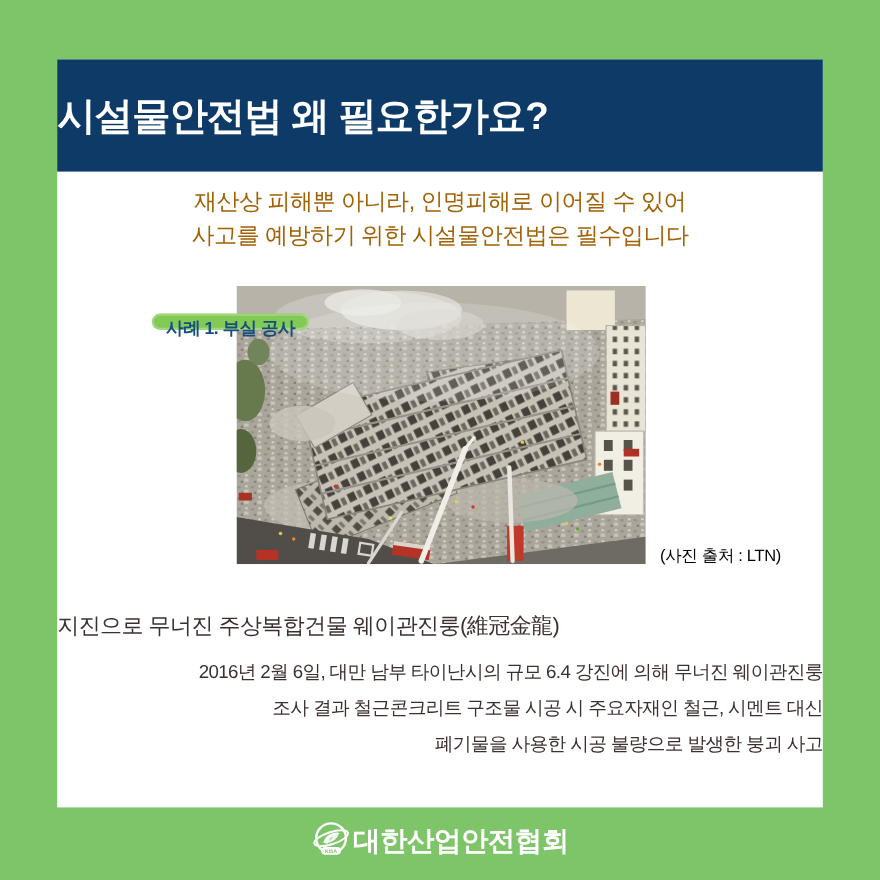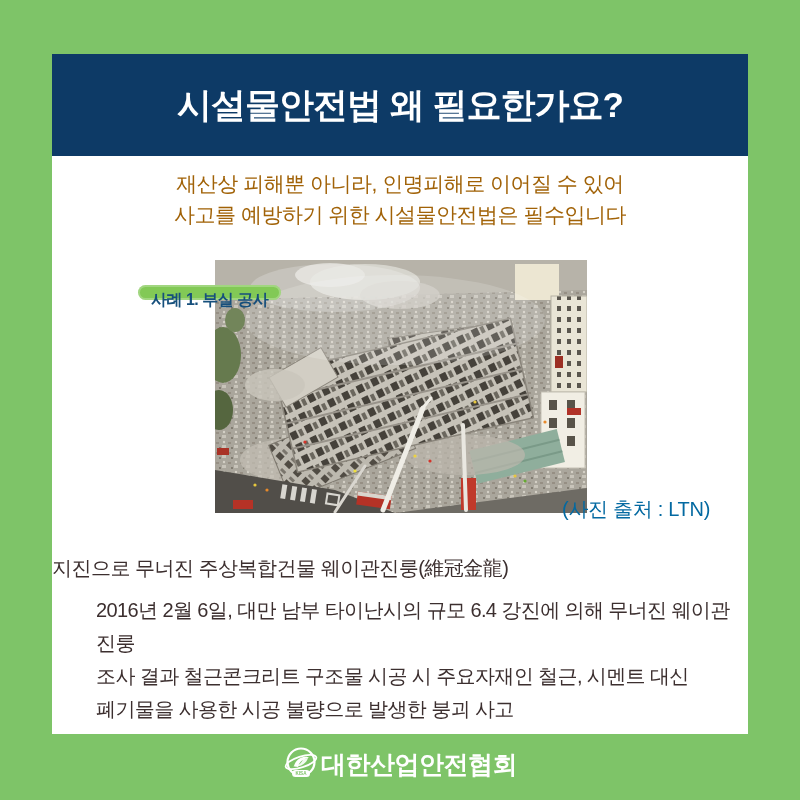--- a/index.html
+++ b/index.html
@@ -7,21 +7,21 @@
     width:800px;height:800px;position:relative;overflow:hidden;
     background:#7ec468;
     font-family:"Liberation Sans","DejaVu Sans",sans-serif;
   }
   .card{
     position:absolute;left:52px;top:54px;width:696px;height:680px;
     background:#ffffff;
   }
   .card-header{
     position:absolute;left:0;top:0;right:0;height:102px;
-    background:#0d3a66;display:flex;align-items:center;justify-content:center;
+    background:#0d3a66;display:flex;align-items:center;
   }
   .card-header h1{
     margin:0;color:#ffffff;font-size:35px;font-weight:800;letter-spacing:-1px;
   }
   .intro{
     position:absolute;top:114px;left:0;right:0;text-align:center;
     font-size:21px;line-height:31px;color:#a16207;letter-spacing:-0.5px;
   }
   .intro span{display:block;}
   .photo-wrap{
@@ -29,29 +29,29 @@
   }
   .photo-wrap svg{display:block;width:372px;height:253px;}
   .case-badge{
     position:absolute;left:86px;top:231px;height:15px;line-height:29px;
     padding:0 13px;background:#82c956;color:#164f7c;
     font-size:16px;font-weight:700;border-radius:9px;letter-spacing:-0.5px;
     box-shadow:0 0 0 2px rgba(255,255,255,0.25) inset;
   }
   .photo-credit{
     position:absolute;top:442px;right:38px;
-    font-size:20px;color:#0369a1;letter-spacing:-0.3px;
+    font-size:15px;color:#000000;letter-spacing:-0.3px;
   }
   .photo-caption{
     position:absolute;top:501px;left:0;right:0;text-align:left;
     font-size:20px;font-weight:500;color:#3c2f2f;letter-spacing:-0.5px;
   }
   .description{
-    position:absolute;top:540px;left:0;right:0;text-align:left;
-    font-size:20px;line-height:33px;color:#3c2f2f;letter-spacing:-0.6px;margin-left:44px;
+    position:absolute;top:540px;left:0;right:0;text-align:right;
+    font-size:17px;line-height:33px;color:#3c2f2f;letter-spacing:-0.6px;
   }
   .description span{display:block;}
   .footer{
     position:absolute;left:0;right:0;top:746px;
     display:flex;align-items:center;justify-content:center;gap:2px;
   }
   .org-name{
     color:#ffffff;font-size:25px;font-weight:800;letter-spacing:-0.5px;
   }
 </style>

